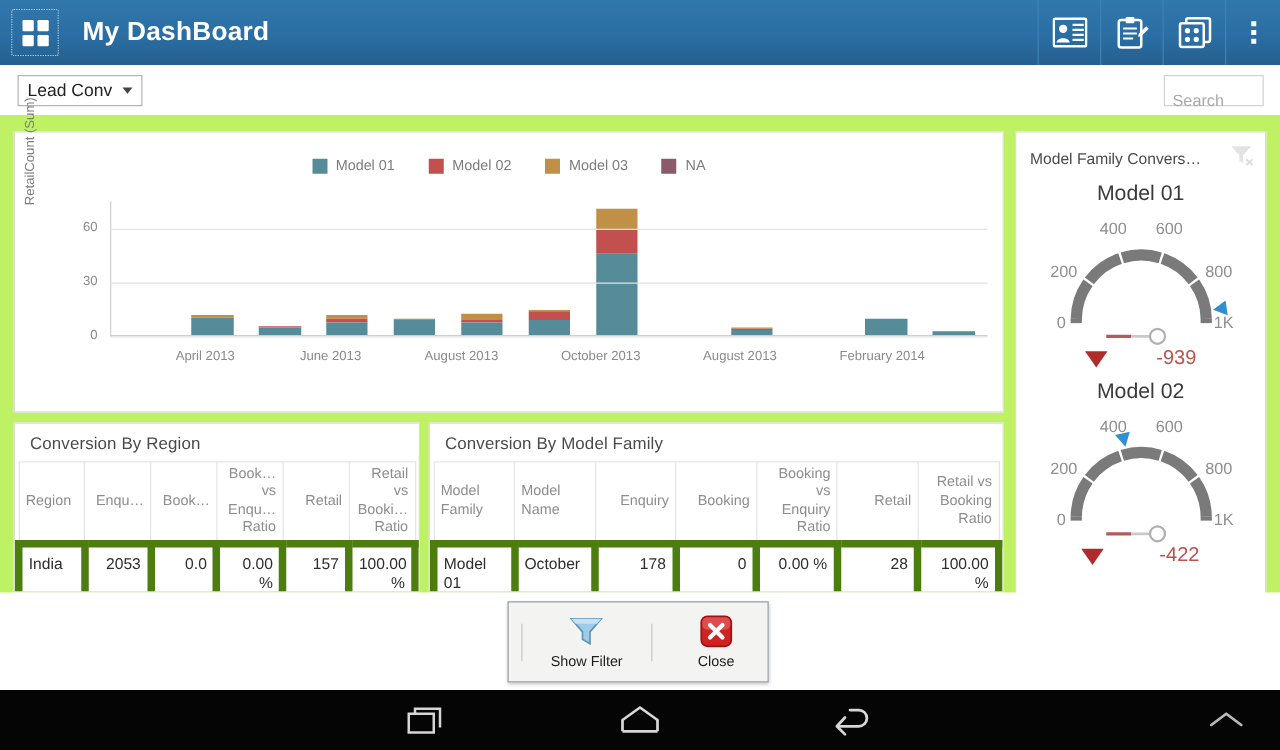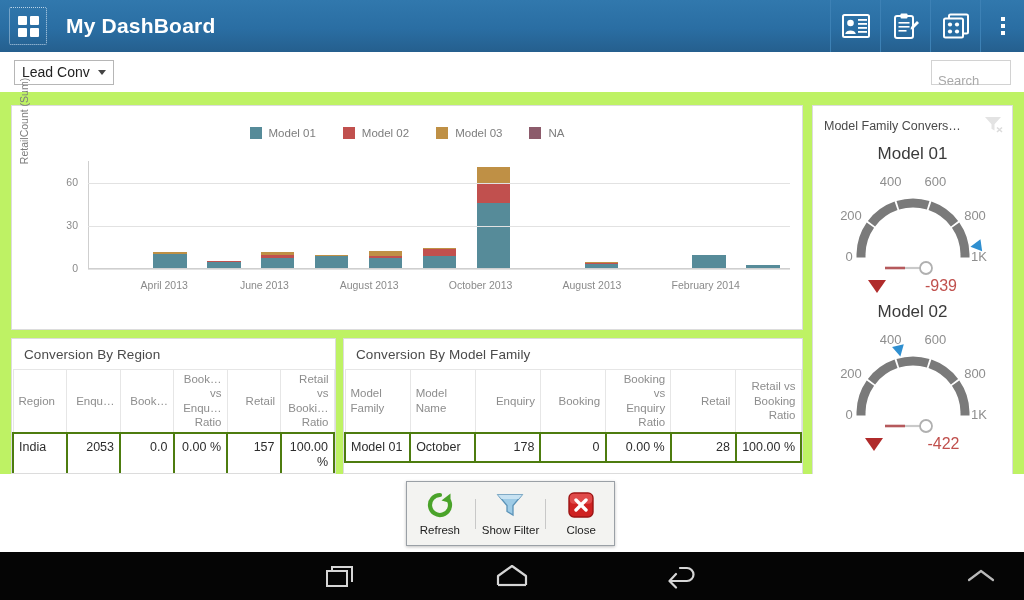--- a/index.html
+++ b/index.html
@@ -101,21 +101,21 @@
   #family-panel { left: 343px; top: 338px; width: 460px; height: 136px; overflow: hidden; }
   table.dt { width: 100%; border-collapse: collapse; margin-top: 7px; table-layout: fixed; }
   table.dt th {
     font-size: 11.5px; font-weight: normal; color: #8d8d8d;
     border: 1px solid #e6e6e6; border-top: 1px solid #e6e6e6;
     height: 62px; padding: 2px 5px; text-align: right; vertical-align: middle;
     line-height: 1.25;
   }
   table.dt th.lft { text-align: left; }
   table.dt td {
-    font-size: 12.5px; color: #2d2d2d; border: 2px solid #4d7c0f;
+    font-size: 12.5px; color: #2d2d2d; border: 6px solid #4d7c0f;
     padding: 6px 5px; text-align: right; vertical-align: top; line-height: 1.2;
   }
   table.dt td.lft { text-align: left; }
   td.pct-red { color: #c0504d; text-align: left; }
   td.pct-olive { color: #8f8f55; text-align: left; }
 
   
   #gauge-panel { left: 812px; top: 105px; width: 201px; height: 384px; overflow: hidden; }
   .gauge-head { display: flex; align-items: center; padding: 9px 8px 0 11px; }
   .gauge-head .t { font-size: 12.5px; color: #4a4a4a; flex: 1; white-space: nowrap; overflow: hidden; }
@@ -454,27 +454,20 @@
             <span class="tri-dn"></span>
             <span>-422</span>
           </div>
         </div>
       </div>
   </div>
 
   <div class="whitefill"></div>
 
   <div id="ctx-toolbar">
-    <div class="ctx-item">
-      <svg width="30" height="30" viewBox="0 0 30 30">
-        <path d="M15 5 a10 10 0 1 0 9.2 6.1" fill="none" stroke="#4aa32a" stroke-width="4.2" stroke-linecap="round"></path>
-        <path d="M25.5 3.5 L25.5 13 L16.5 10.5 Z" fill="#4aa32a"></path>
-      </svg>
-      <div class="ctx-label">Refresh</div>
-    </div>
     <div class="ctx-sep"></div>
     <div class="ctx-item">
       <svg width="30" height="30" viewBox="0 0 30 30">
         <path d="M3 5 H27 L18 15.5 V25 L12 21.5 V15.5 Z" fill="#9ecbe6" stroke="#5b93b8" stroke-width="1.3"></path>
         <path d="M3 5 H27 L23.5 9 H6.5 Z" fill="#c7e2f2"></path>
       </svg>
       <div class="ctx-label">Show Filter</div>
     </div>
     <div class="ctx-sep"></div>
     <div class="ctx-item">

